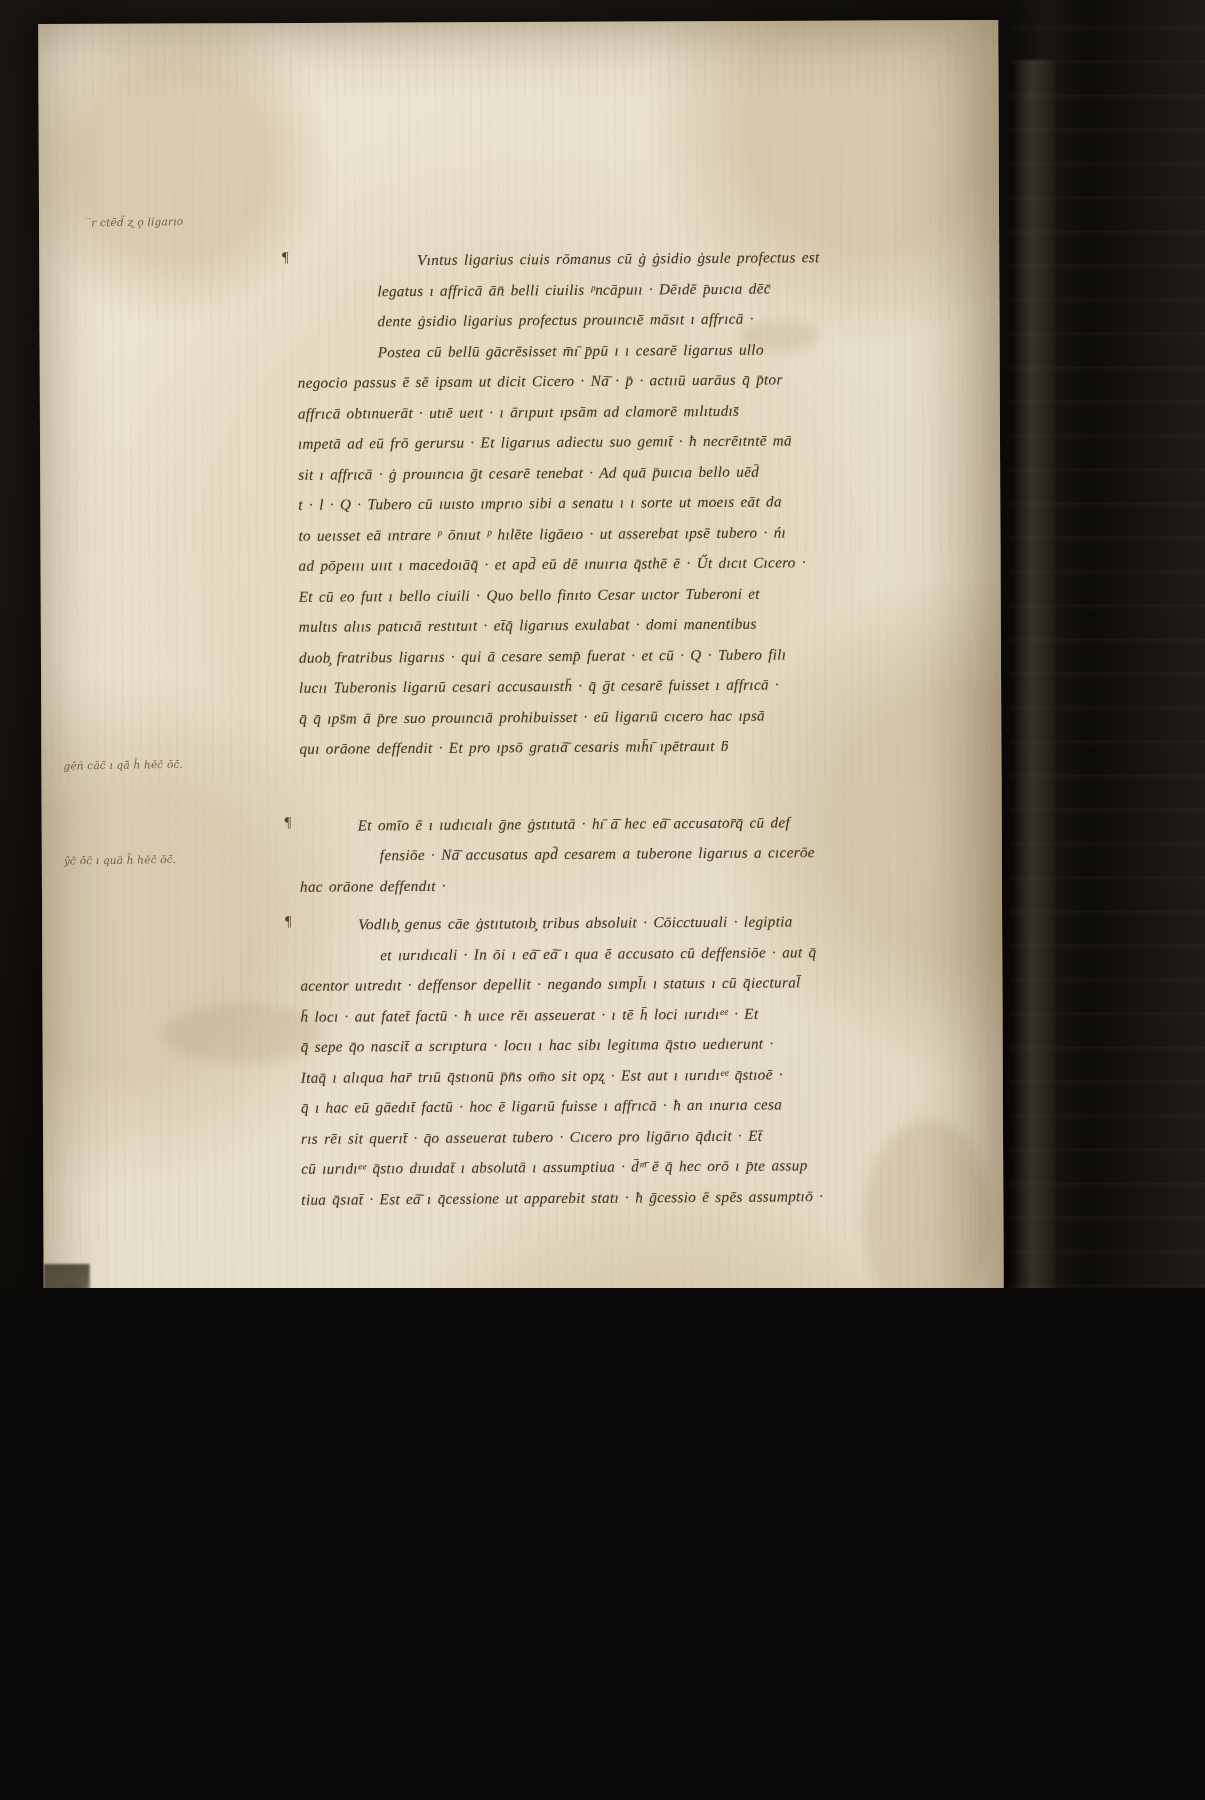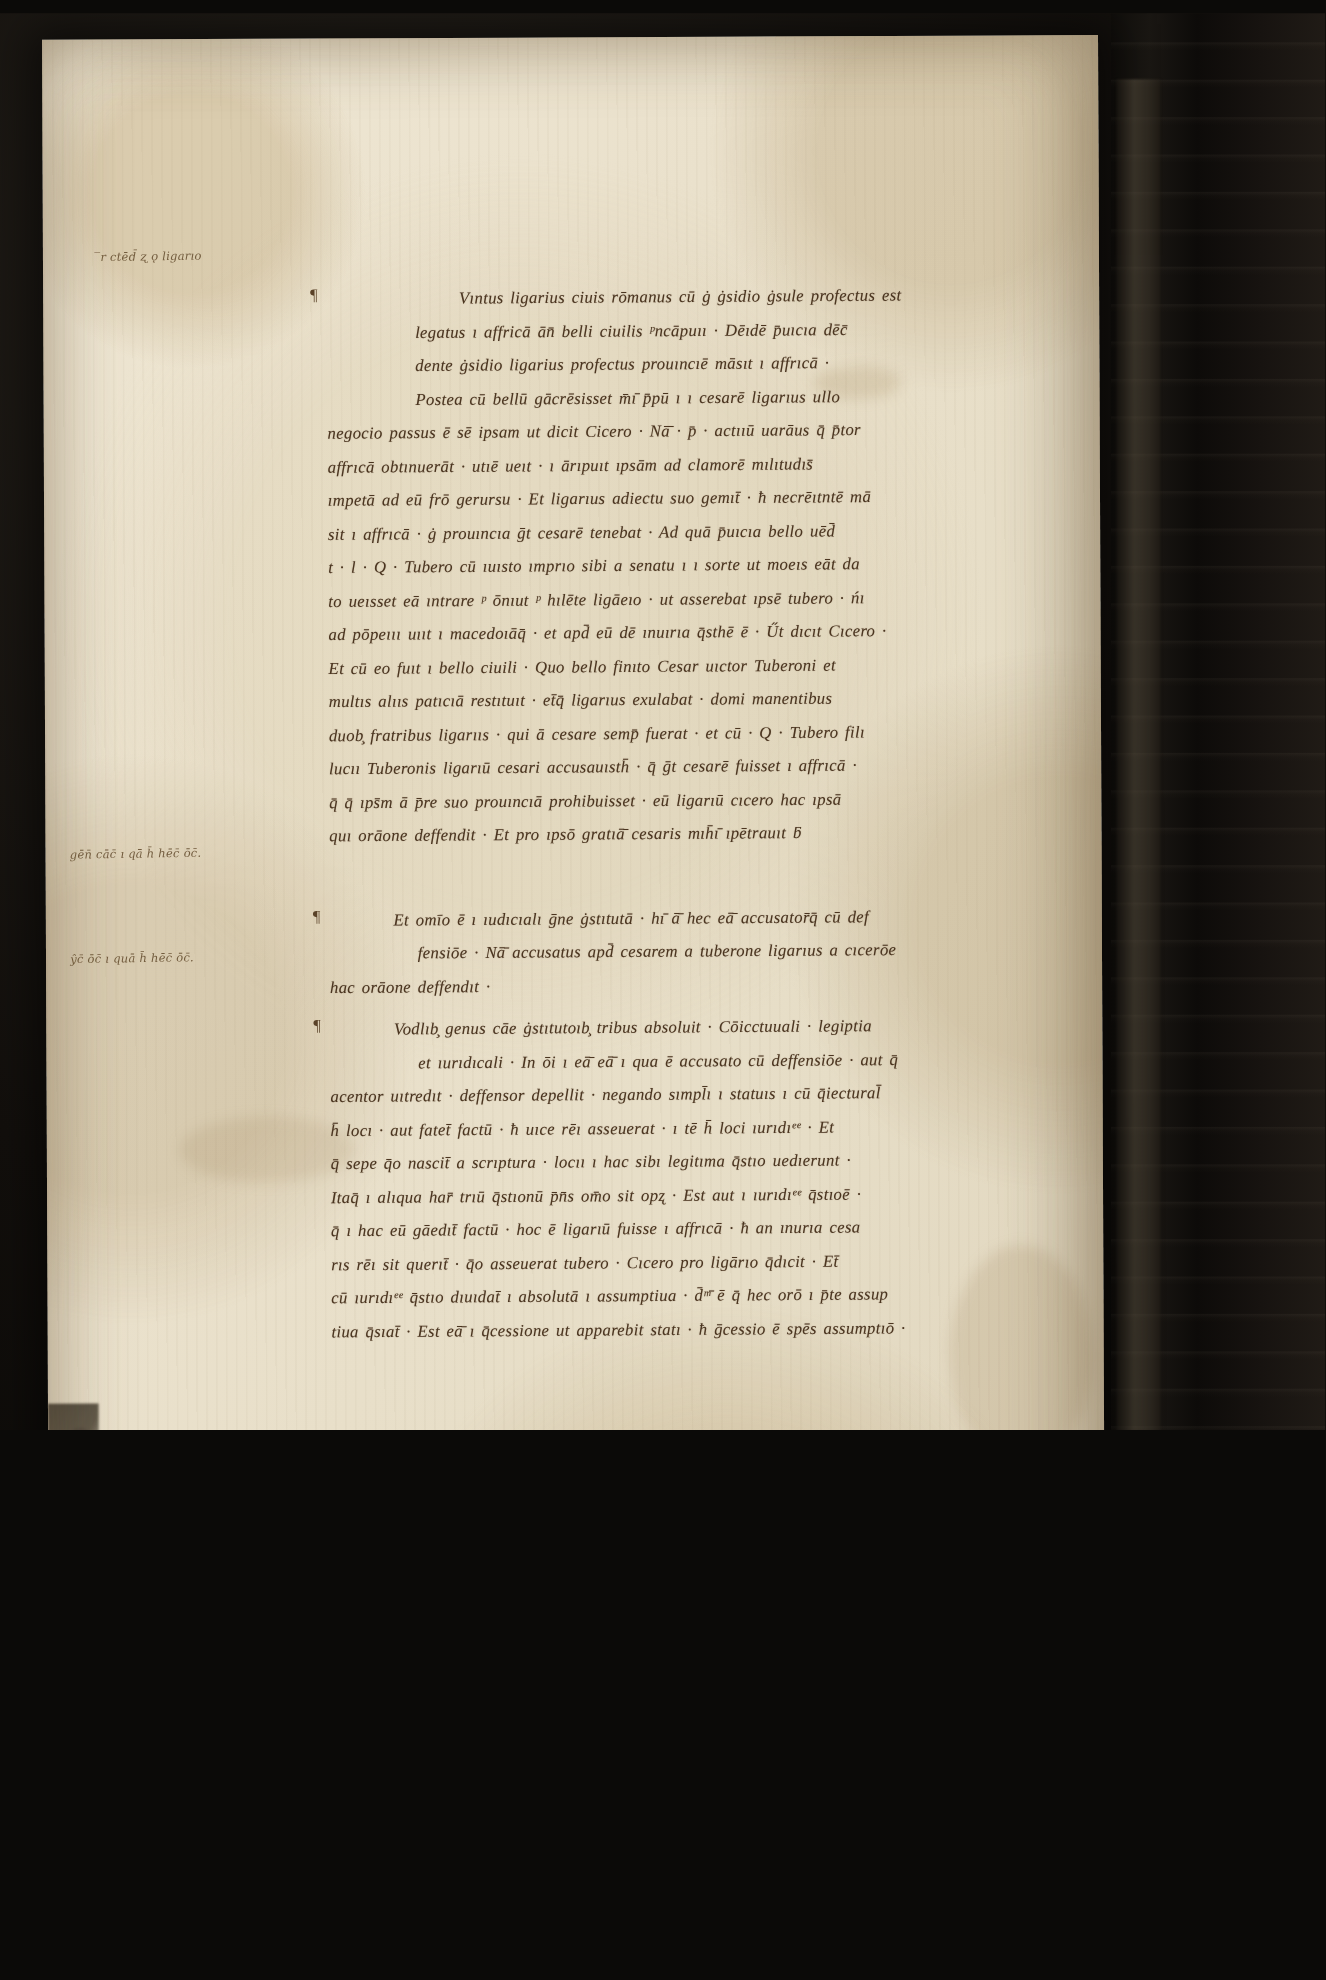--- a/index.html
+++ b/index.html
@@ -13,21 +13,20 @@
     overflow: hidden;
     font-family: "Liberation Serif", serif;
   }
 
   #page {
     position: relative;
     width: 1205px;
     height: 1288px;
     background: #15120e;
     overflow: hidden;
-    margin-top: 12px;
   }
 
   
   .surround {
     position: absolute;
     inset: 0;
     background:
       radial-gradient(ellipse at 30% 20%, #24201a 0%, #120f0c 60%, #0a0907 100%);
   }
 

